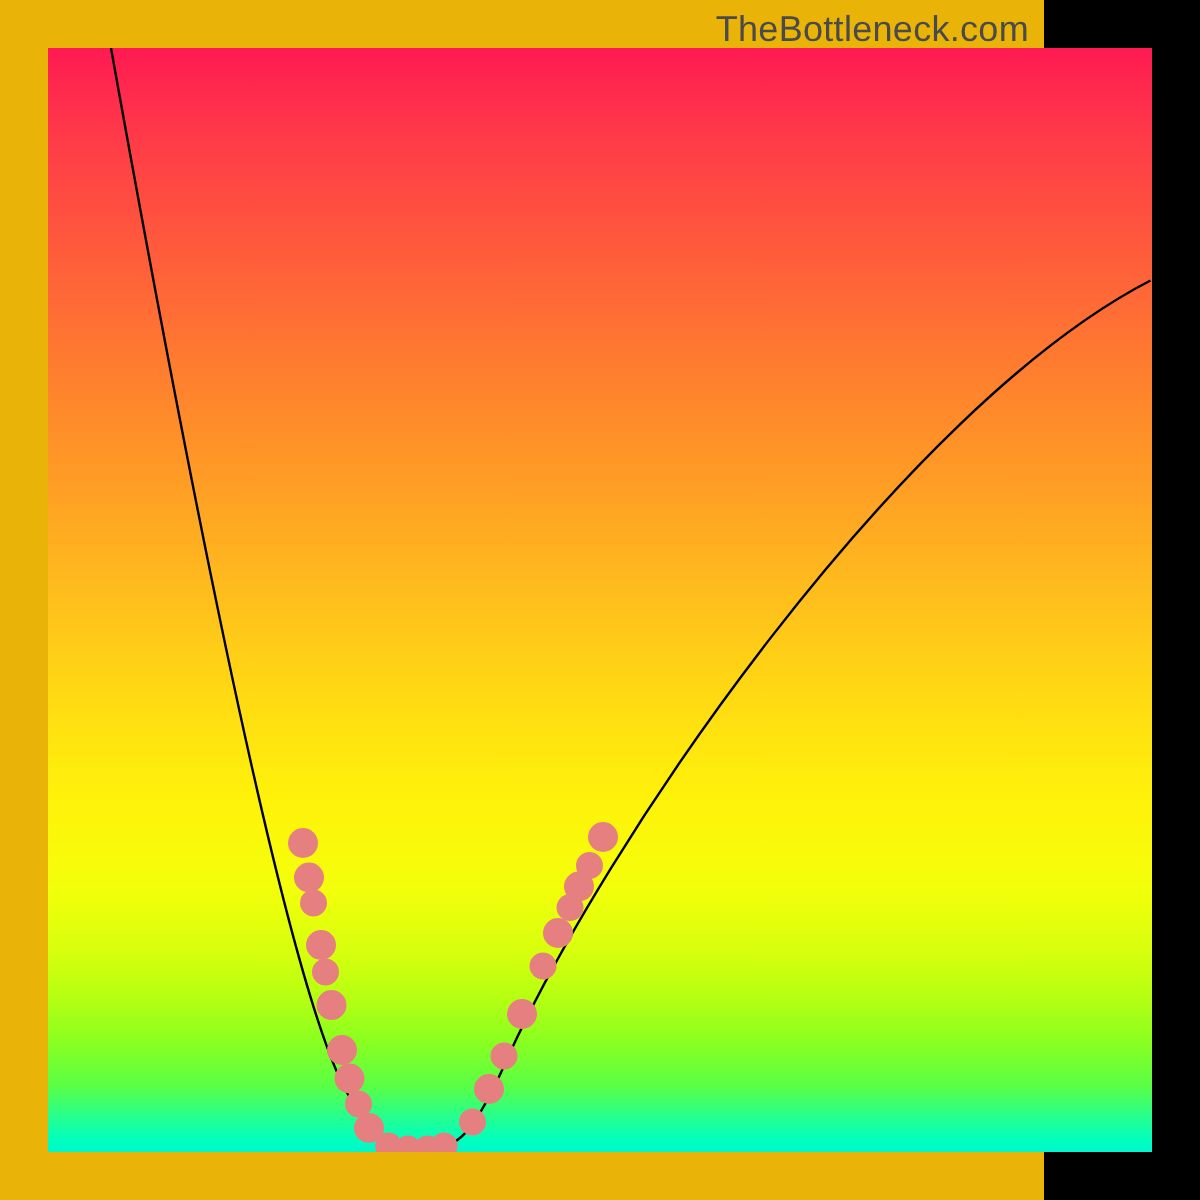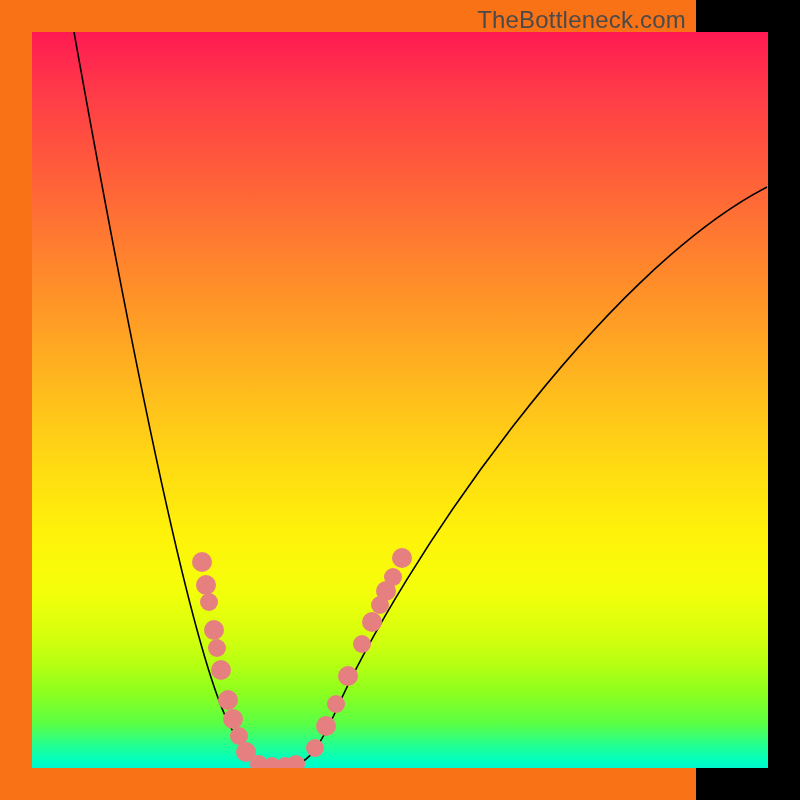--- a/index.html
+++ b/index.html
@@ -8,21 +8,21 @@
     width: 800px;
     height: 800px;
     overflow: hidden;
     background: #000;
     font-family: Arial, Helvetica, sans-serif;
   }
   .outer {
     position: relative;
     width: 696px;
     height: 800px;
-    background: #f97316;
+    background: #eab308;
   }
   .plot {
     position: absolute;
     left: 32px;
     top: 32px;
     width: 736px;
     height: 736px;
     background: linear-gradient(to bottom,
       #ff1a52 0%,
       #ff3a48 8%,

